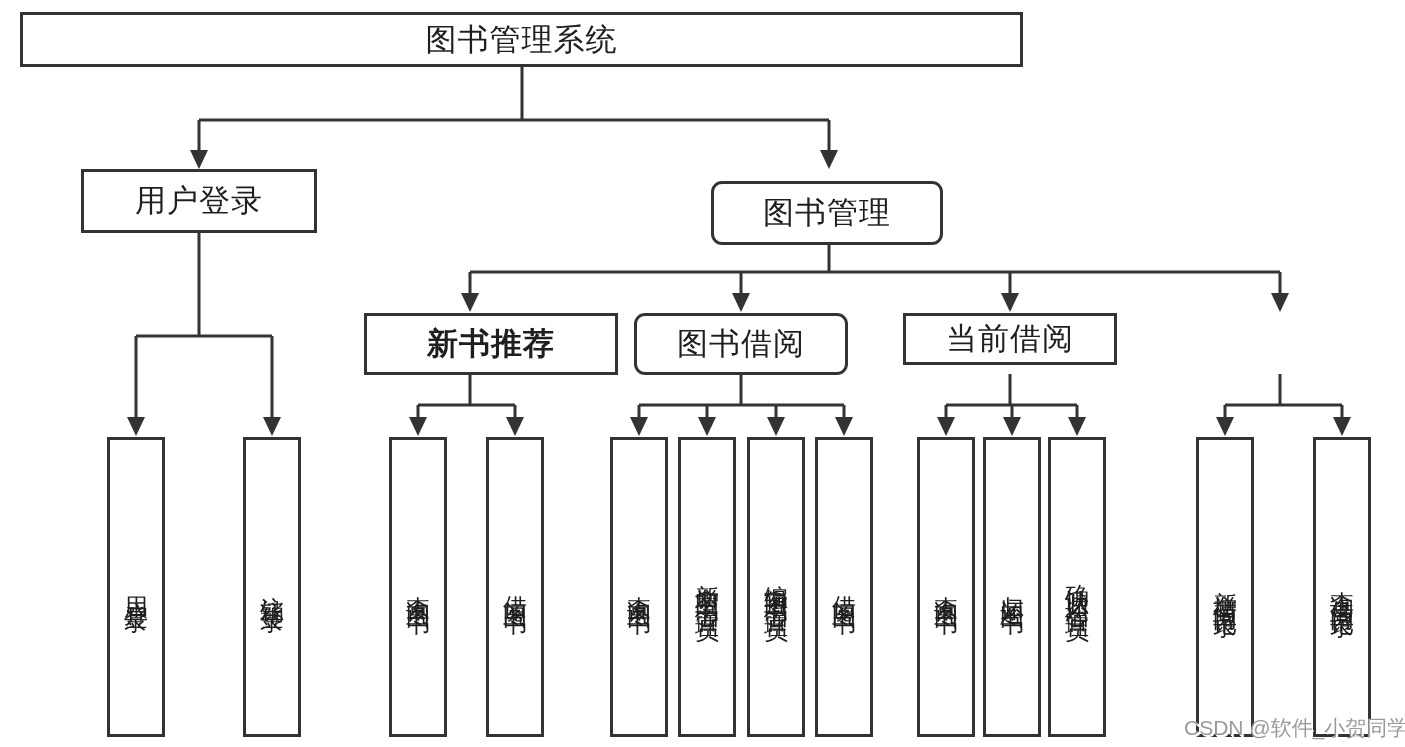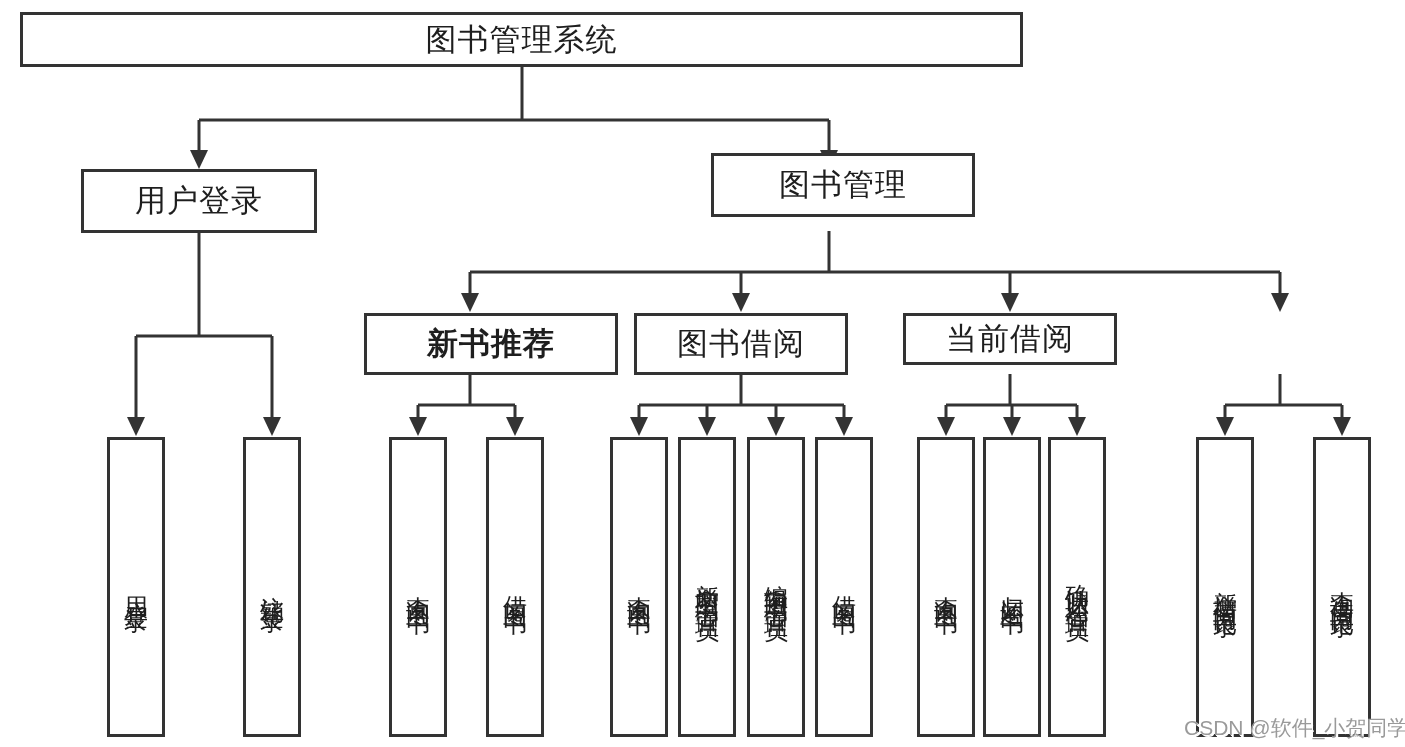--- a/index.html
+++ b/index.html
@@ -38,23 +38,23 @@
     writing-mode: vertical-rl;
     text-orientation: mixed;
     font-size: 24px;
     letter-spacing: 5px;
     line-height: 1;
     white-space: nowrap;
   }
   
   .n-root  { left: 20px;   top: 12px;  width: 1003px; height: 55px; }
   .n-l2a   { left: 81px;   top: 169px; width: 236px;  height: 64px; }
-  .n-l2b   { left: 711px;  top: 153px; width: 264px;  height: 64px; }
+  .n-l2b   { left: 711px;  top: 181px; width: 232px;  height: 64px; border-radius: 11px; }
   .n-l3a   { left: 364px;  top: 313px; width: 254px;  height: 62px; font-weight: bold; }
-  .n-l3b   { left: 634px;  top: 313px; width: 214px;  height: 62px; }
+  .n-l3b   { left: 634px;  top: 313px; width: 214px;  height: 62px; border-radius: 11px; }
   .n-l3c   { left: 903px;  top: 313px; width: 214px;  height: 52px; }
   .n-l3d   { left: 1173px; top: 313px; width: 214px;  height: 62px; }
   .leaf    { top: 437px; width: 58px; height: 300px; }
   .lf-1a { left: 107px; }  .lf-1b { left: 243px; }
   .lf-2a { left: 389px; }  .lf-2b { left: 486px; }
   .lf-3a { left: 610px; }  .lf-3b { left: 678px; }  .lf-3c { left: 747px; }  .lf-3d { left: 815px; }
   .lf-4a { left: 917px; }  .lf-4b { left: 983px; }  .lf-4c { left: 1048px; }
   .lf-5a { left: 1196px; } .lf-5b { left: 1313px; }
   .watermark {
     position: absolute;

